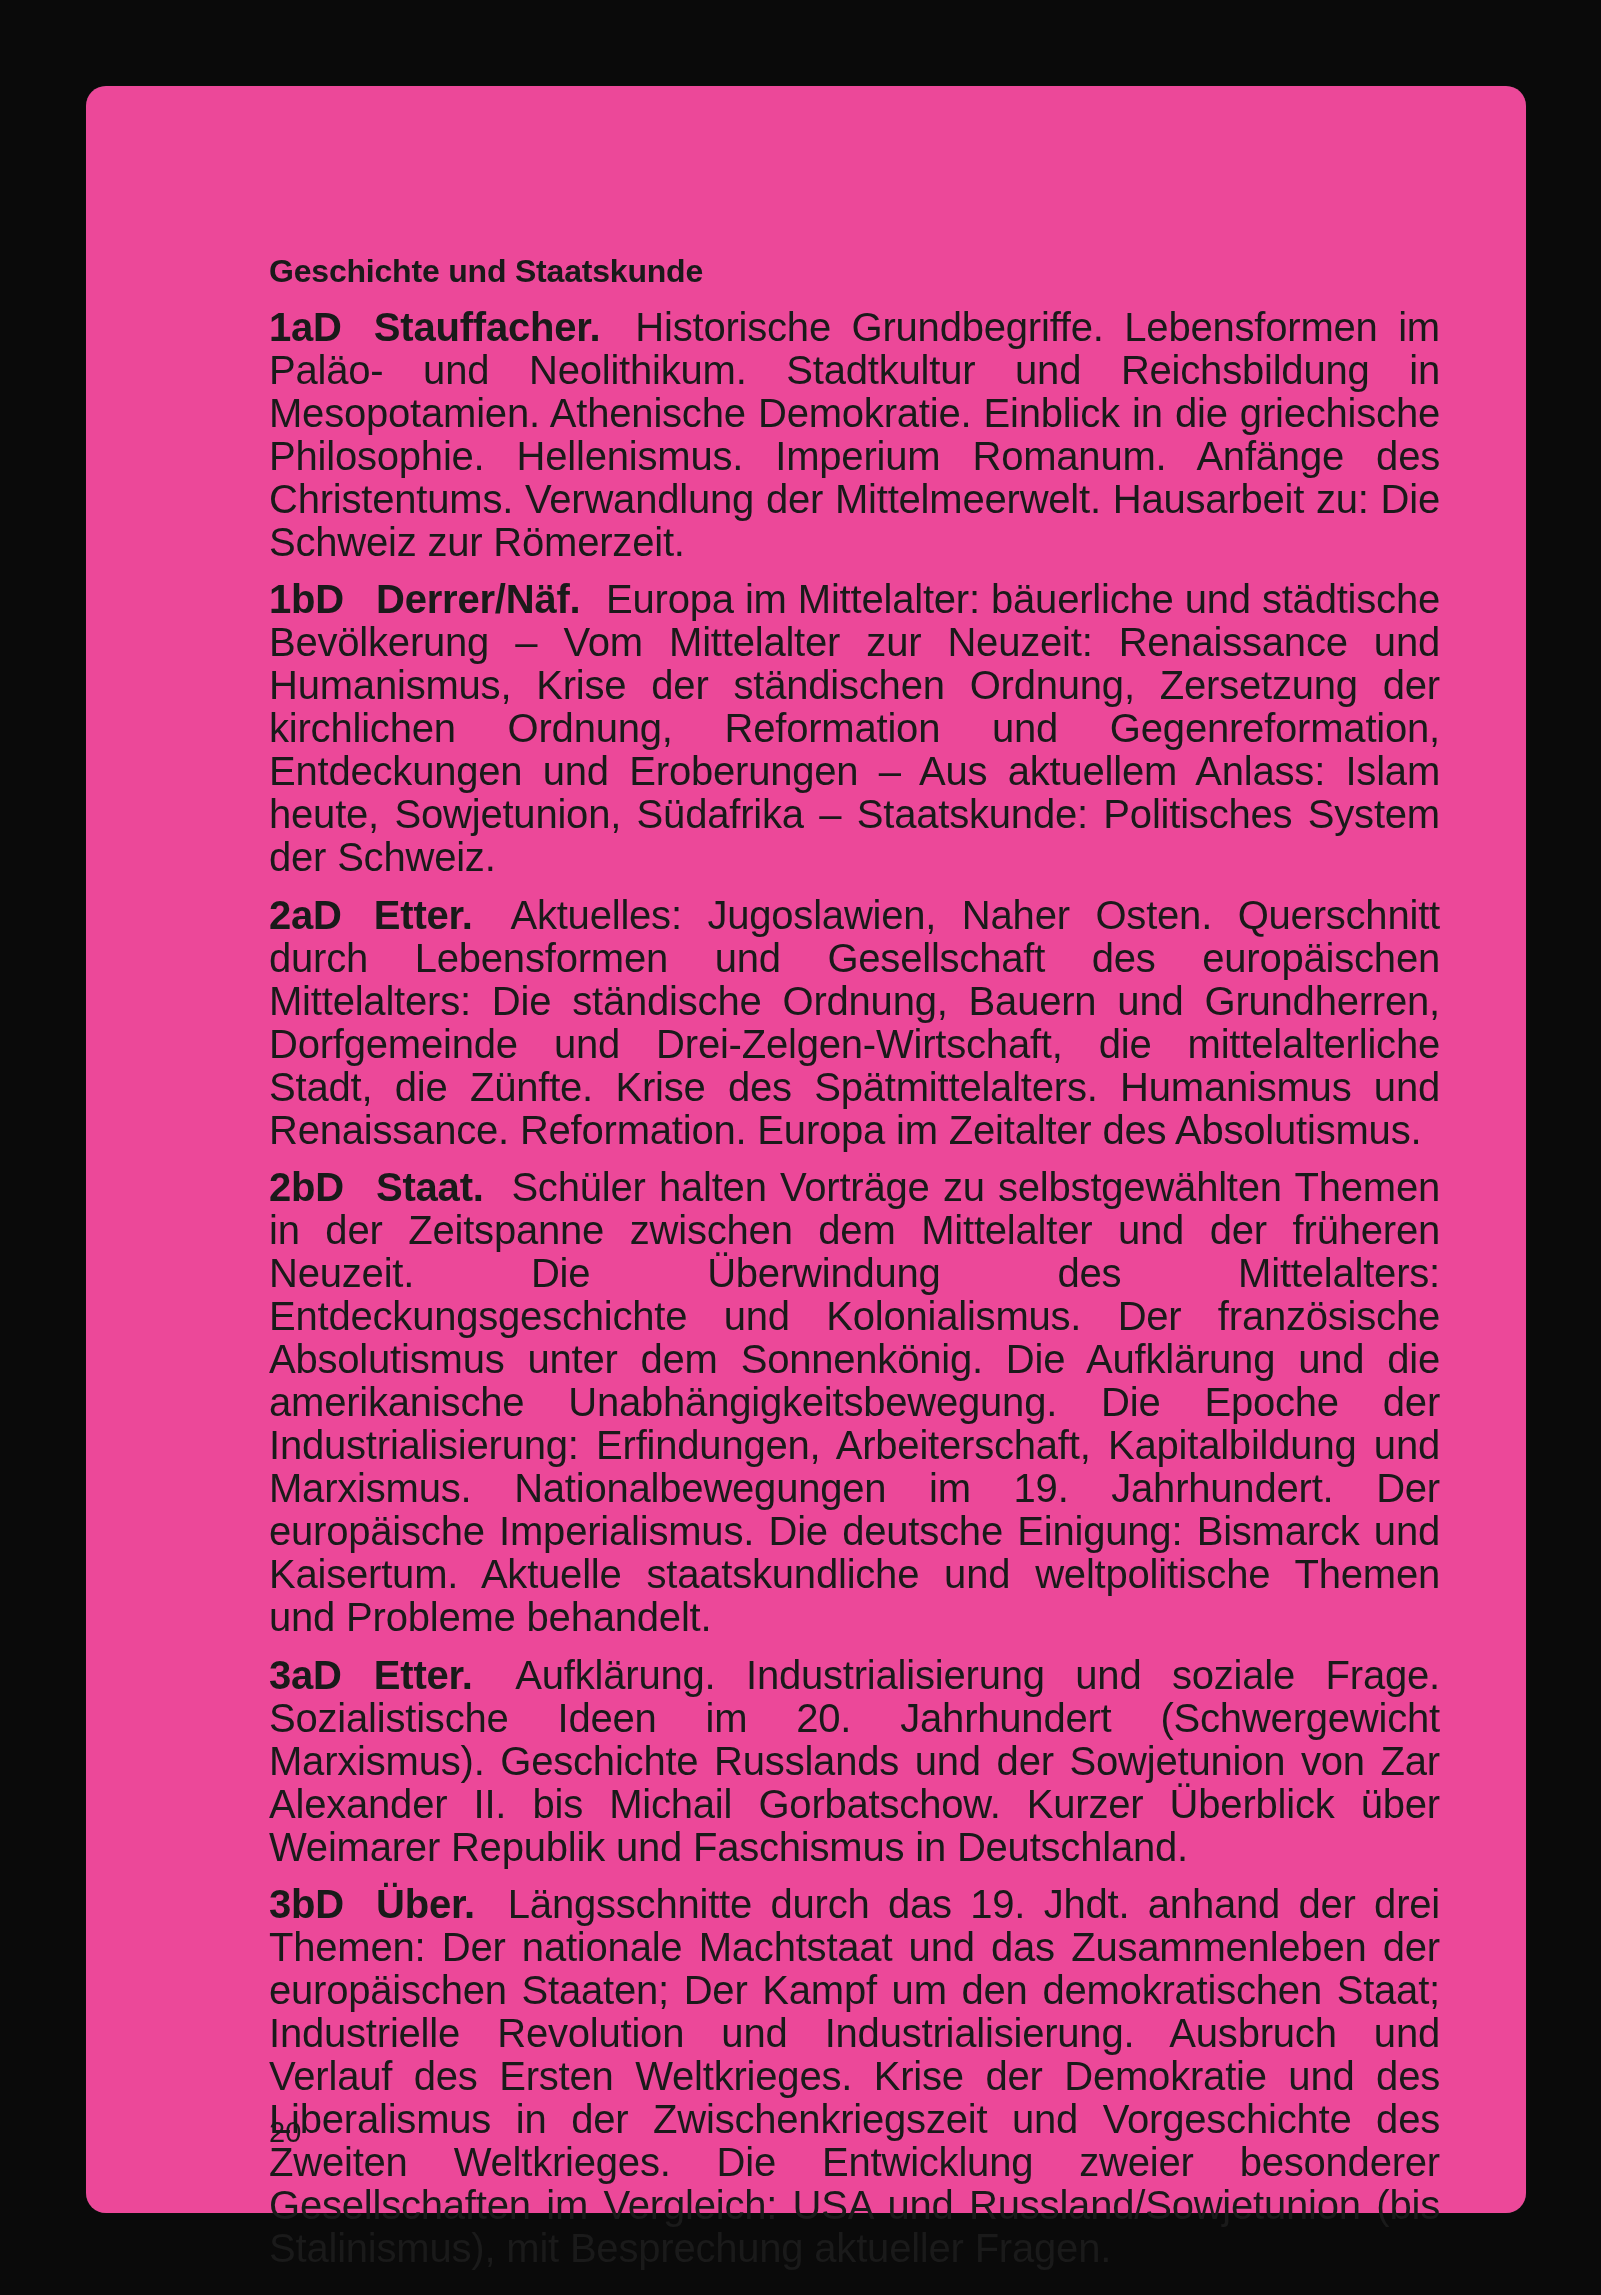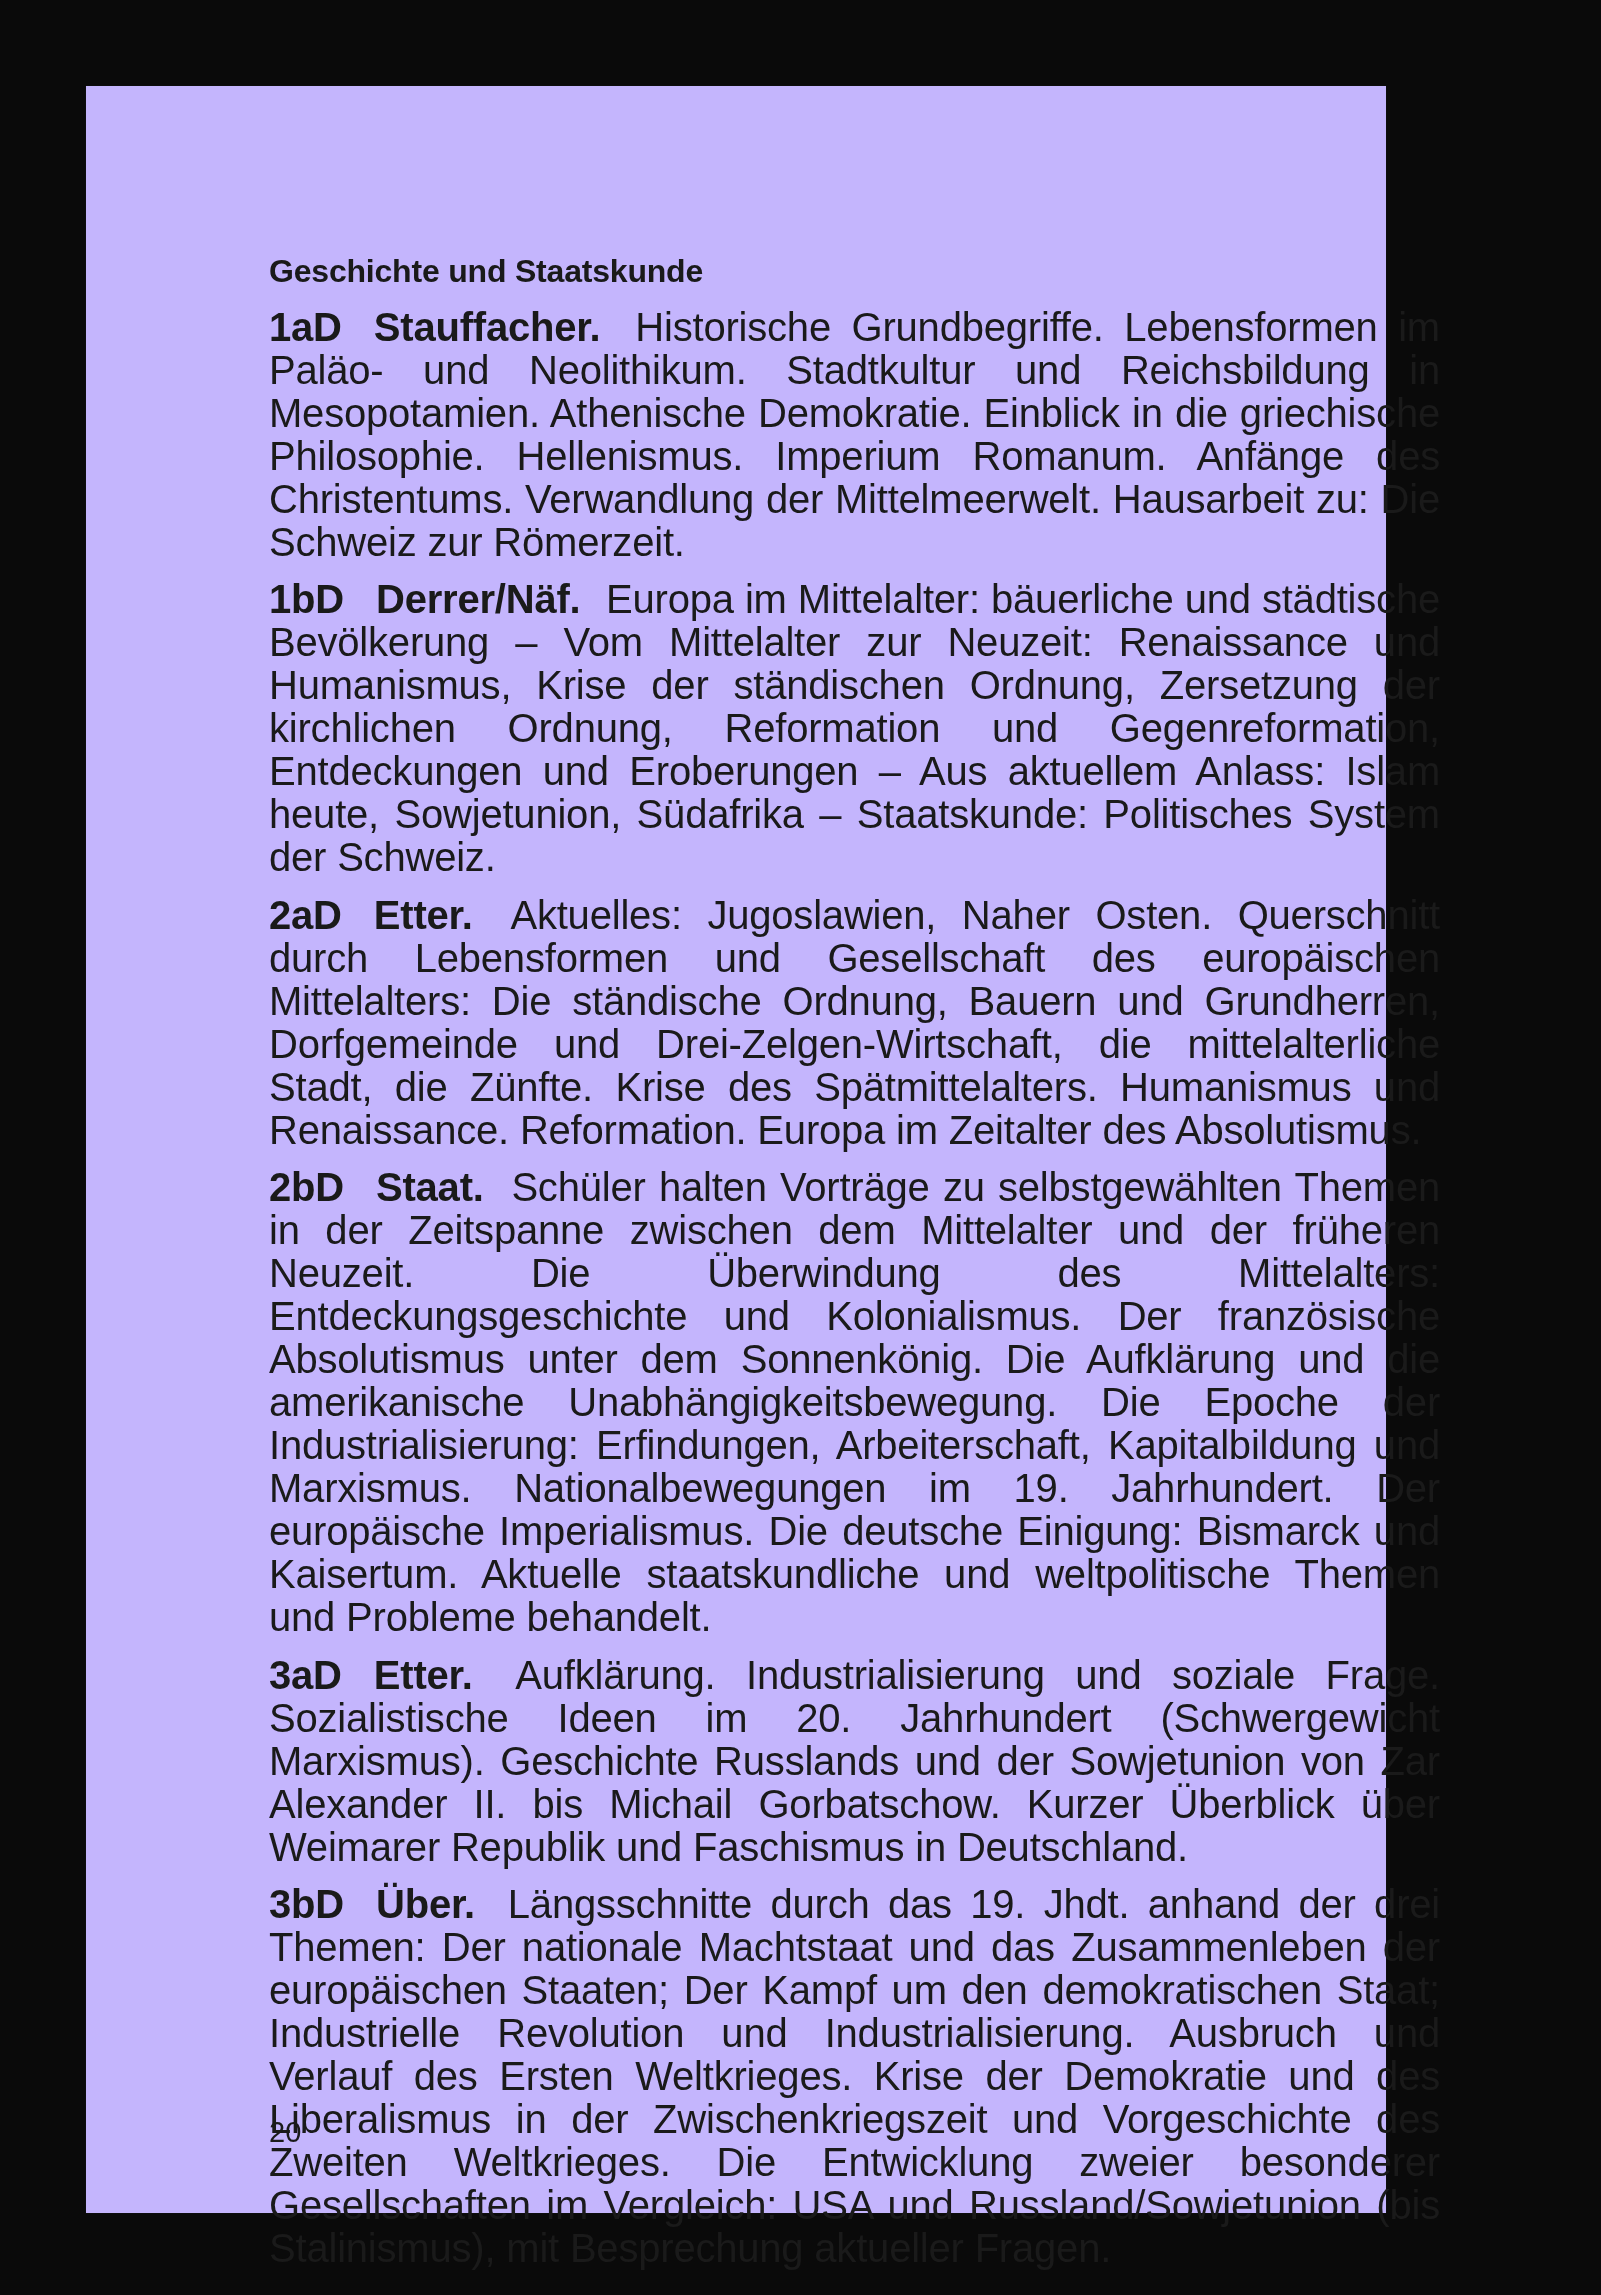--- a/index.html
+++ b/index.html
@@ -10,24 +10,25 @@
       width: 1601px;
       height: 2295px;
       background: #0a0a0a;
       position: relative;
       overflow: hidden;
     }
     .page {
       position: absolute;
       left: 86px;
       top: 86px;
-      width: 1300px;
+      width: 1440px;
       height: 2127px;
-      background: #c4b5fd;
+      background: #ec4899;
       box-shadow: 0 0 0.8px #333;
+      border-radius: 20px;
     }
     .content {
       position: absolute;
       left: 183px;
       top: 164px;
       width: 1171px;
       font-family: "Liberation Sans", sans-serif;
       color: #1a1a1a;
     }
     .heading {

